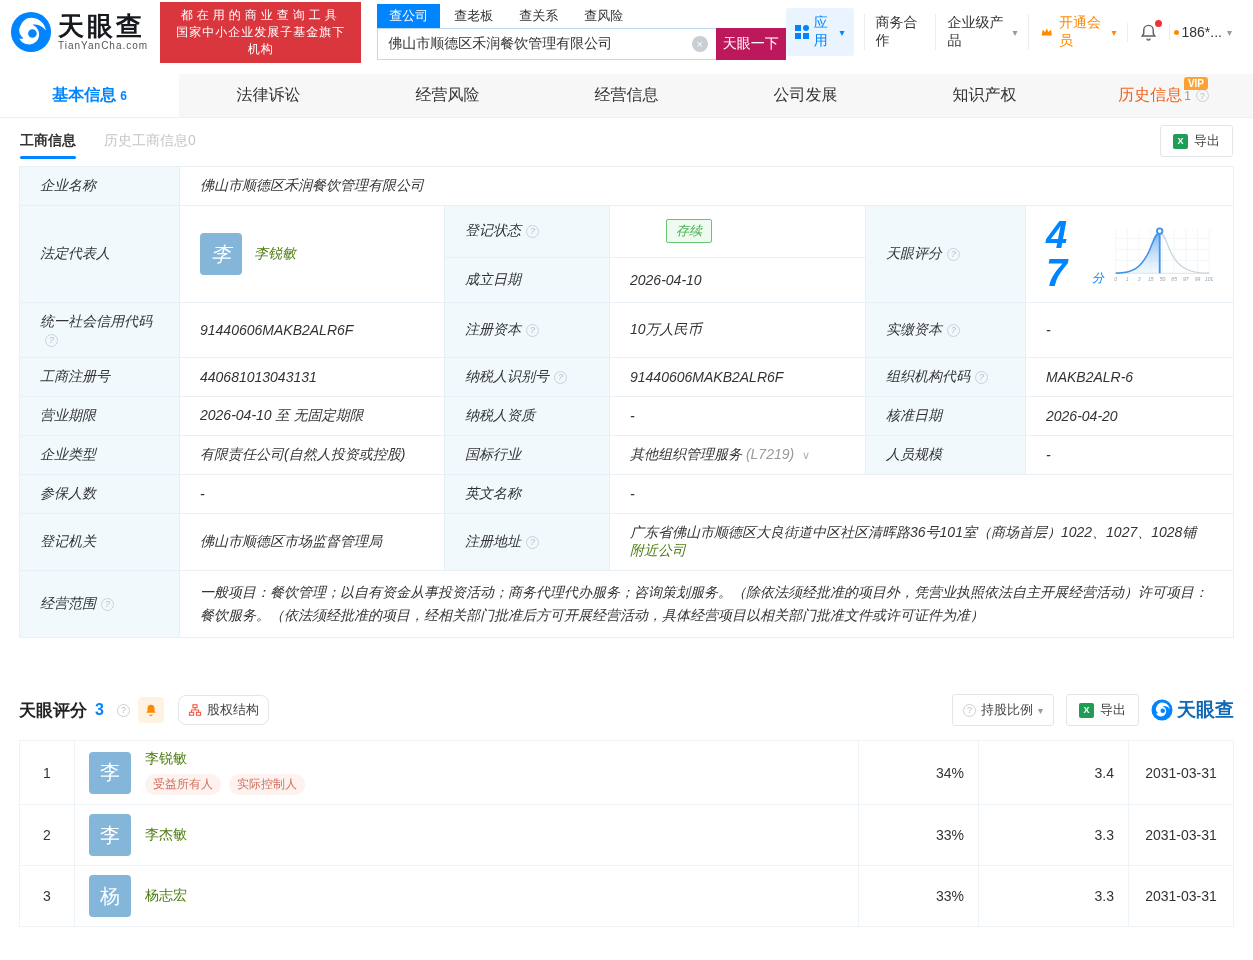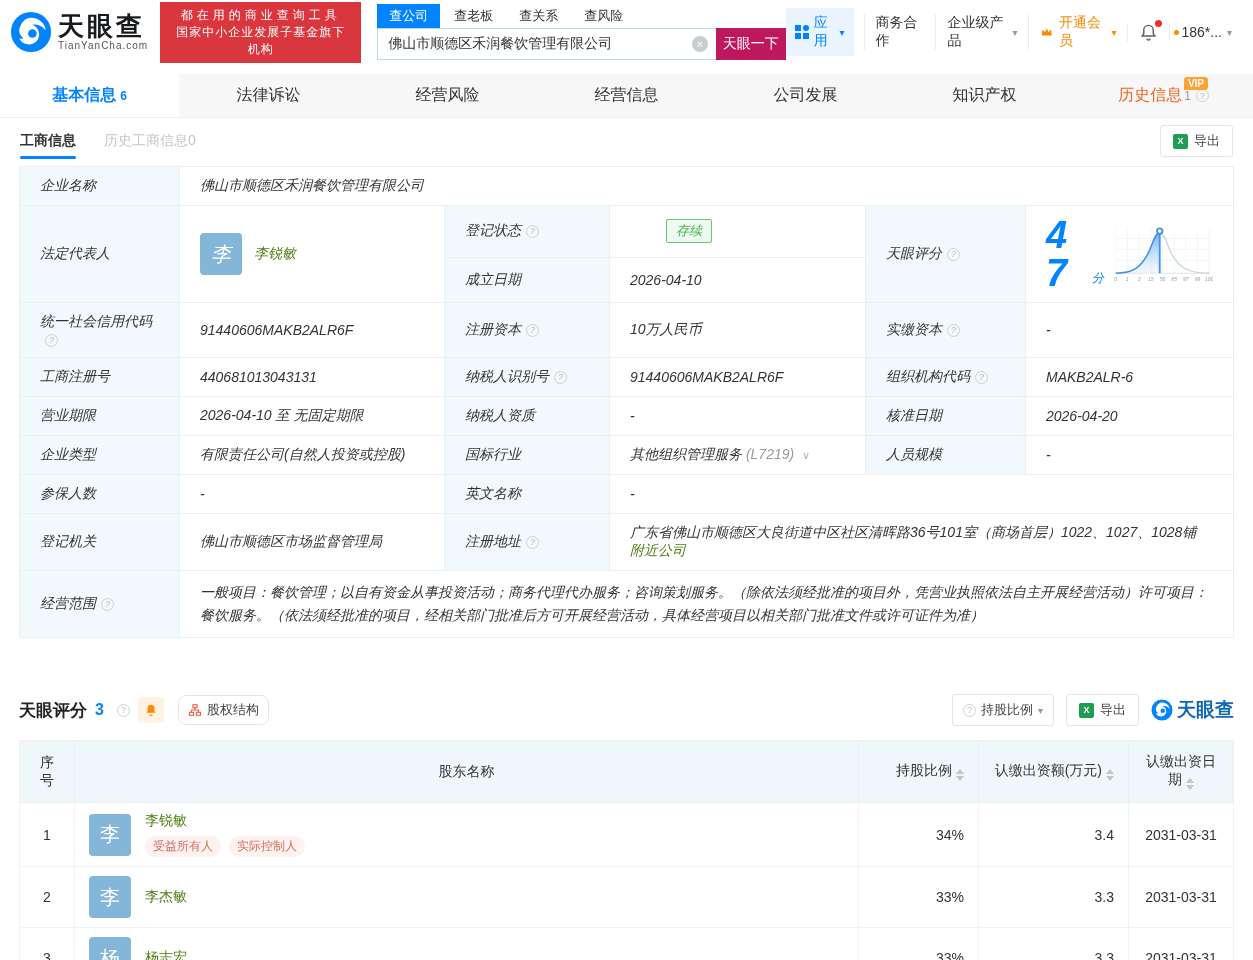--- a/index.html
+++ b/index.html
@@ -384,36 +384,20 @@
 
     <table class="sh-table">
       <colgroup>
           <col style="width:55px">
           <col>
           <col style="width:120px">
           <col style="width:150px">
           <col style="width:105px">
         </colgroup>
       <tbody>
-          <tr>
-        <th class="ta-c">序号</th>
-        <th class="ta-c">股东名称</th>
-        <th class="ta-r"><span>持股比例</span><span class="sort">
-                <i class="up"></i>
-                <i class="dn"></i>
-              </span></th>
-        <th class="ta-r"><span>认缴出资额(万元)</span><span class="sort">
-                <i class="up"></i>
-                <i class="dn"></i>
-              </span></th>
-        <th class="ta-c"><span>认缴出资日期</span><span class="sort">
-                <i class="up"></i>
-                <i class="dn"></i>
-              </span></th>
-      </tr>
       <tr>
         <td class="ta-c">1</td>
         <td>
           <div class="sh-name-cell">
             <span class="avatar">李</span>
             <div class="sh-name-col">
               <span class="lnk name-lnk">李锐敏</span>
               <div class="tag-row">
                 <span class="tag">受益所有人</span>
                 <span class="tag">实际控制人</span>

